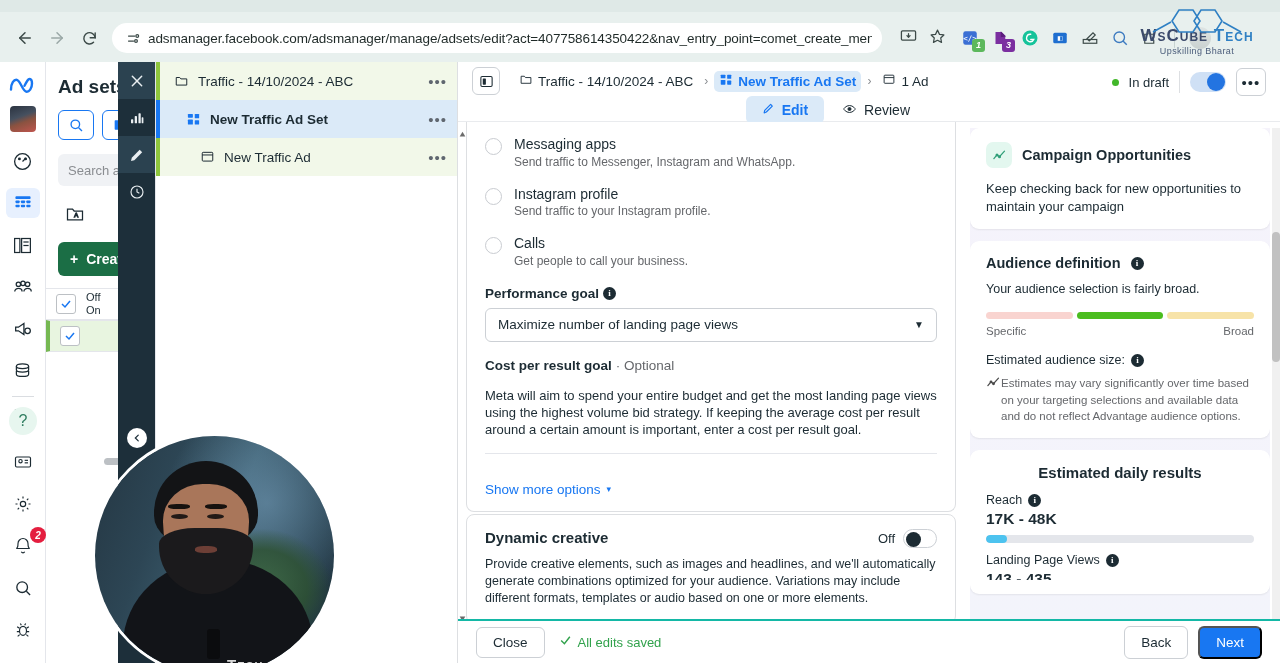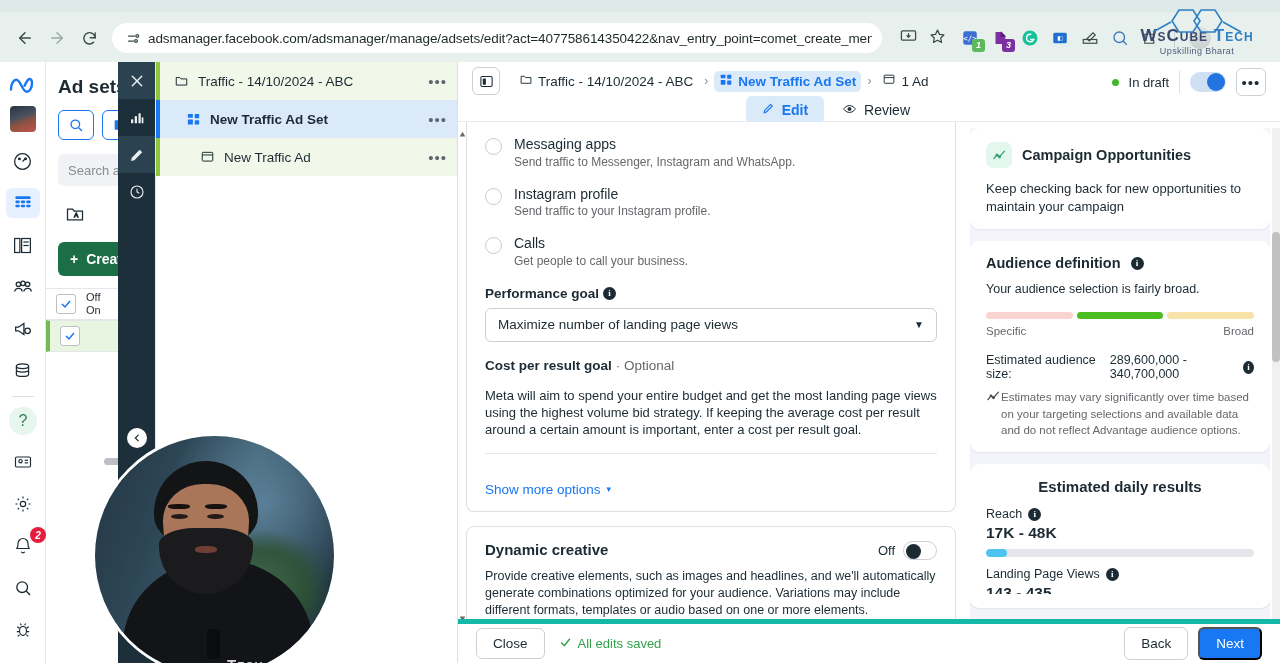--- a/index.html
+++ b/index.html
@@ -152,21 +152,21 @@
     border-radius: 50%; background: #2374e1; }
   .more-box { width: 30px; height: 28px; border: 1px solid #ccd0d5; border-radius: 6px;
     display:flex;align-items:center;justify-content:center; color:#1c2b33; letter-spacing:1px; font-size:15px;}
   .ed-actions { position: absolute; right: 370px; top: 34px; display: flex; align-items: center; gap: 18px; }
   .btn-edit { background: #dbeaf8; color: #1877f2; font-size: 14px; font-weight: bold;
     border-radius: 6px; padding: 6px 16px; display: flex; align-items: center; gap: 7px; }
   .btn-review { color: #1c2b33; font-size: 14px; display: flex; align-items: center; gap: 7px; }
 
   
   .form-col { position: absolute; left: 8px; top: 60px; width: 490px; height: 500px; overflow: hidden; }
-  .card { background: #fff; border: 1px solid #dddfe2; border-radius: 8px; margin-bottom: 14px; }
+  .card { background: #fff; border: 1px solid #dddfe2; border-radius: 8px; margin-bottom: 2px; }
   .card.topless { border-top: none; border-radius: 0 0 8px 8px; }
   .card-pad { padding: 14px 18px 16px; }
   .radio-row { display: flex; align-items: flex-start; gap: 12px; margin-bottom: 17px; }
   .radio { width: 17px; height: 17px; border-radius: 50%; border: 1.5px solid #c9ccd1; flex: 0 0 17px; margin-top: 2px;}
   .radio-title { font-size: 14px; color: #1c2b33; line-height: 1.25; }
   .radio-sub { font-size: 12px; color: #65676b; margin-top: 1px; }
   .field-label { font-size: 13.5px; font-weight: bold; color: #1c2b33;
     display: flex; align-items: center; gap: 4px; margin-bottom: 7px; }
   .field-label .opt { font-weight: normal; color: #65676b; }
   .info-i { width: 13px; height: 13px; border-radius: 50%; background: #1c2b33; color: #fff;
@@ -218,21 +218,21 @@
   .clip-val { font-size: 15.5px; font-weight: bold; color: #1c2b33; margin-top: 3px;
     height: 10px; overflow: hidden; }
 
   
   .sb-track { position: absolute; width: 8px; background: #f0f0f0; }
   .sb-thumb { position: absolute; width: 8px; background: #c1c1c1; border-radius: 4px; }
   .sb-arrow { position: absolute; left: 0; width: 8px; height: 8px; display:flex;align-items:center;justify-content:center;}
 
   
   .footer { position: absolute; left: 458px; bottom: 0; width: 822px; height: 44px;
-    background: #fff; border-top: 5px solid #14b8a6; display: flex; align-items: center;
+    background: #fff; border-top: 2px solid #14b8a6; display: flex; align-items: center;
     padding: 0 18px; }
   .btn { border-radius: 6px; font-size: 13.5px; padding: 7px 16px; }
   .btn-sec { border: 1px solid #ccd0d5; color: #1c2b33; background: #fff; }
   .btn-pri { background: #1877f2; color: #fff; font-weight: normal; }
   .saved { font-size: 13px; color: #31a24c; display: flex; align-items: center; gap: 6px; margin-left: 14px; }
   .footer-right { margin-left: auto; display: flex; gap: 10px; }
 
   
   .rec-bar { position: absolute; left: 118px; top: 62px; width: 37px; height: 601px;
     background: #1d2f3a; }
@@ -731,21 +731,20 @@
           <span class="s1"></span>
           <span class="s2"></span>
           <span class="s3"></span>
         </div>
         <div class="meter-labels">
           <span>Specific</span>
           <span>Broad</span>
         </div>
         <div class="size-line">
           <span>Estimated audience size:</span>
-          <span>289,600,000 - 340,700,000</span>
           <span class="info-i">i</span>
         </div>
         <div class="note">
           <span>
             <svg width="15" height="15" viewBox="0 0 24 24" fill="none" stroke="#4a4a4a" stroke-width="2" stroke-linecap="round">
                 <polyline points="3 17 8 11 12 14 20 5"></polyline>
                 <circle cx="8" cy="11" r="1.3" fill="#4a4a4a"></circle>
                 <circle cx="12" cy="14" r="1.3" fill="#4a4a4a"></circle>
               </svg>
           </span>

